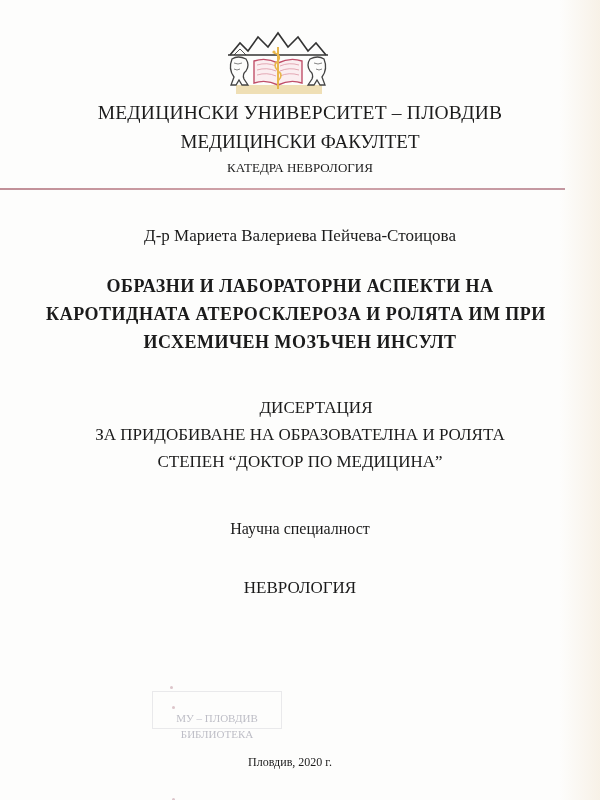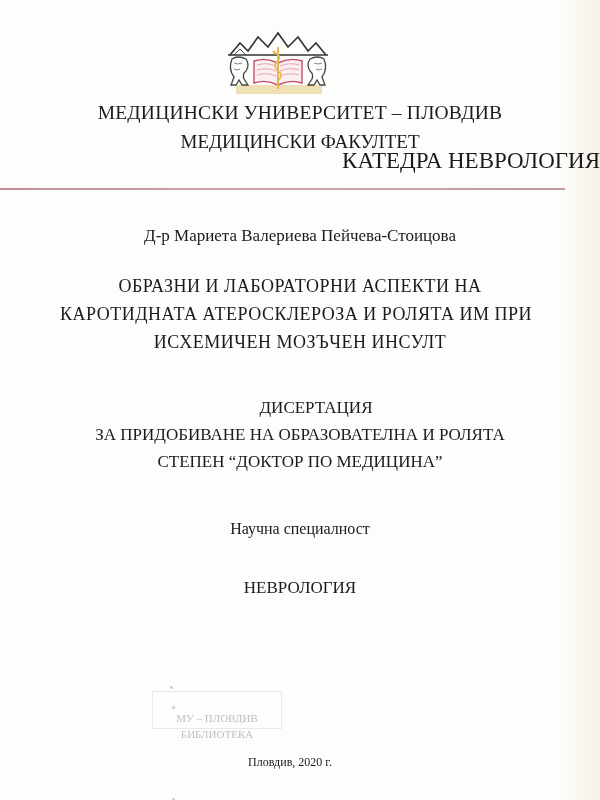--- a/index.html
+++ b/index.html
@@ -15,28 +15,28 @@
     position: absolute; right: 0; top: 0; width: 40px; height: 800px;
     background: linear-gradient(to right, rgba(253,253,252,0), rgba(245,236,222,0.7));
   }
   .logo { position: absolute; left: 222px; top: 25px; width: 112px; height: 72px; }
   .line {
     position: absolute; text-align: center; white-space: nowrap;
     left: 0; width: 600px;
   }
   .uni { top: 102px; font-size: 19.5px; letter-spacing: 0.2px; left: 0; width: 600px; }
   .fac { top: 131px; font-size: 19px; }
-  .dep { top: 148px; font-size: 23px; text-align: right; }
+  .dep { top: 160px; font-size: 13px; }
   .rule {
     position: absolute; left: 0; top: 188px; width: 565px; height: 2px;
     background: linear-gradient(to right, #b67c86, #c9959c 50%, #b98590);
     opacity: 0.85;
   }
   .author { top: 226px; font-size: 17px; left: 0; width: 600px; }
-  .title { font-weight: normal; font-size: 18px; letter-spacing: 0.5px; }
+  .title { font-weight: bold; font-size: 18px; letter-spacing: 0.5px; }
   .t1 { top: 276px; }
   .t2 { top: 304px; left: -4px; }
   .t3 { top: 332px; }
   .diss { font-size: 17px; }
   .d1 { top: 398px; padding-left: 16px; }
   .d2 { top: 425px; }
   .d3 { top: 452px; }
   .spec-label { top: 520px; font-size: 16px; }
   .spec-value { top: 546px; font-size: 17px; margin-top: 32px; }
   .supervisor { top: 634px; font-size: 16px; left: 38px; width: auto; text-align: left; }

